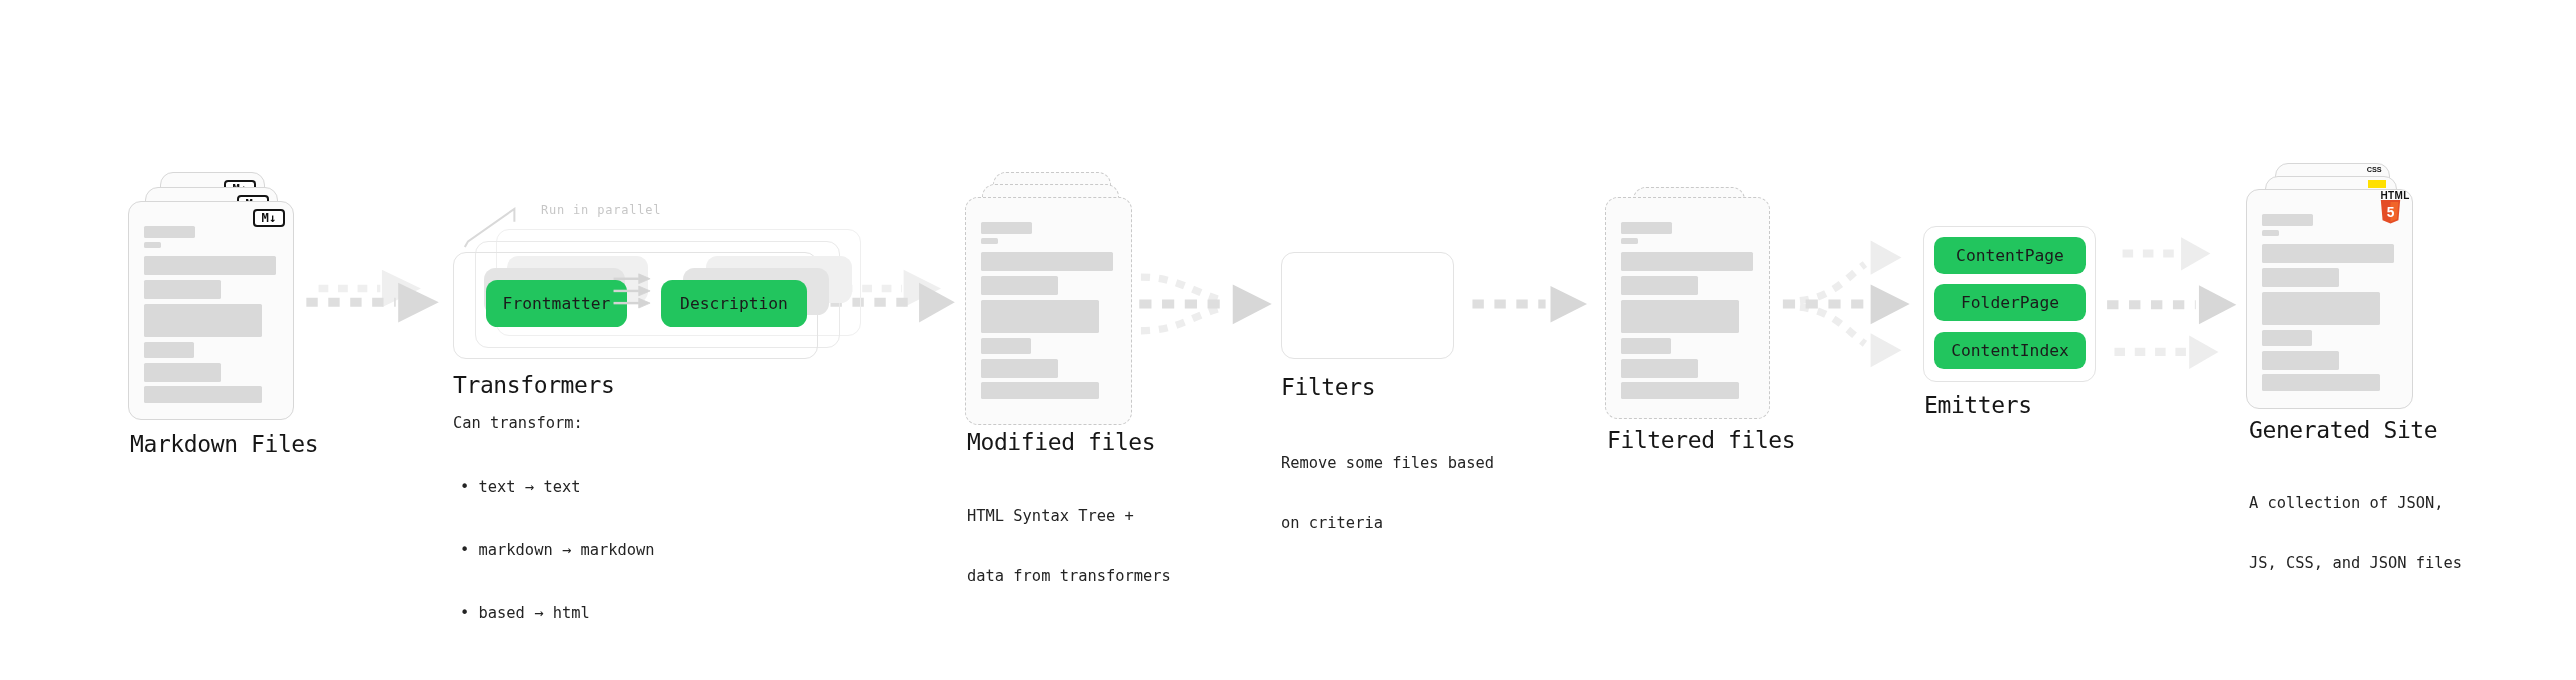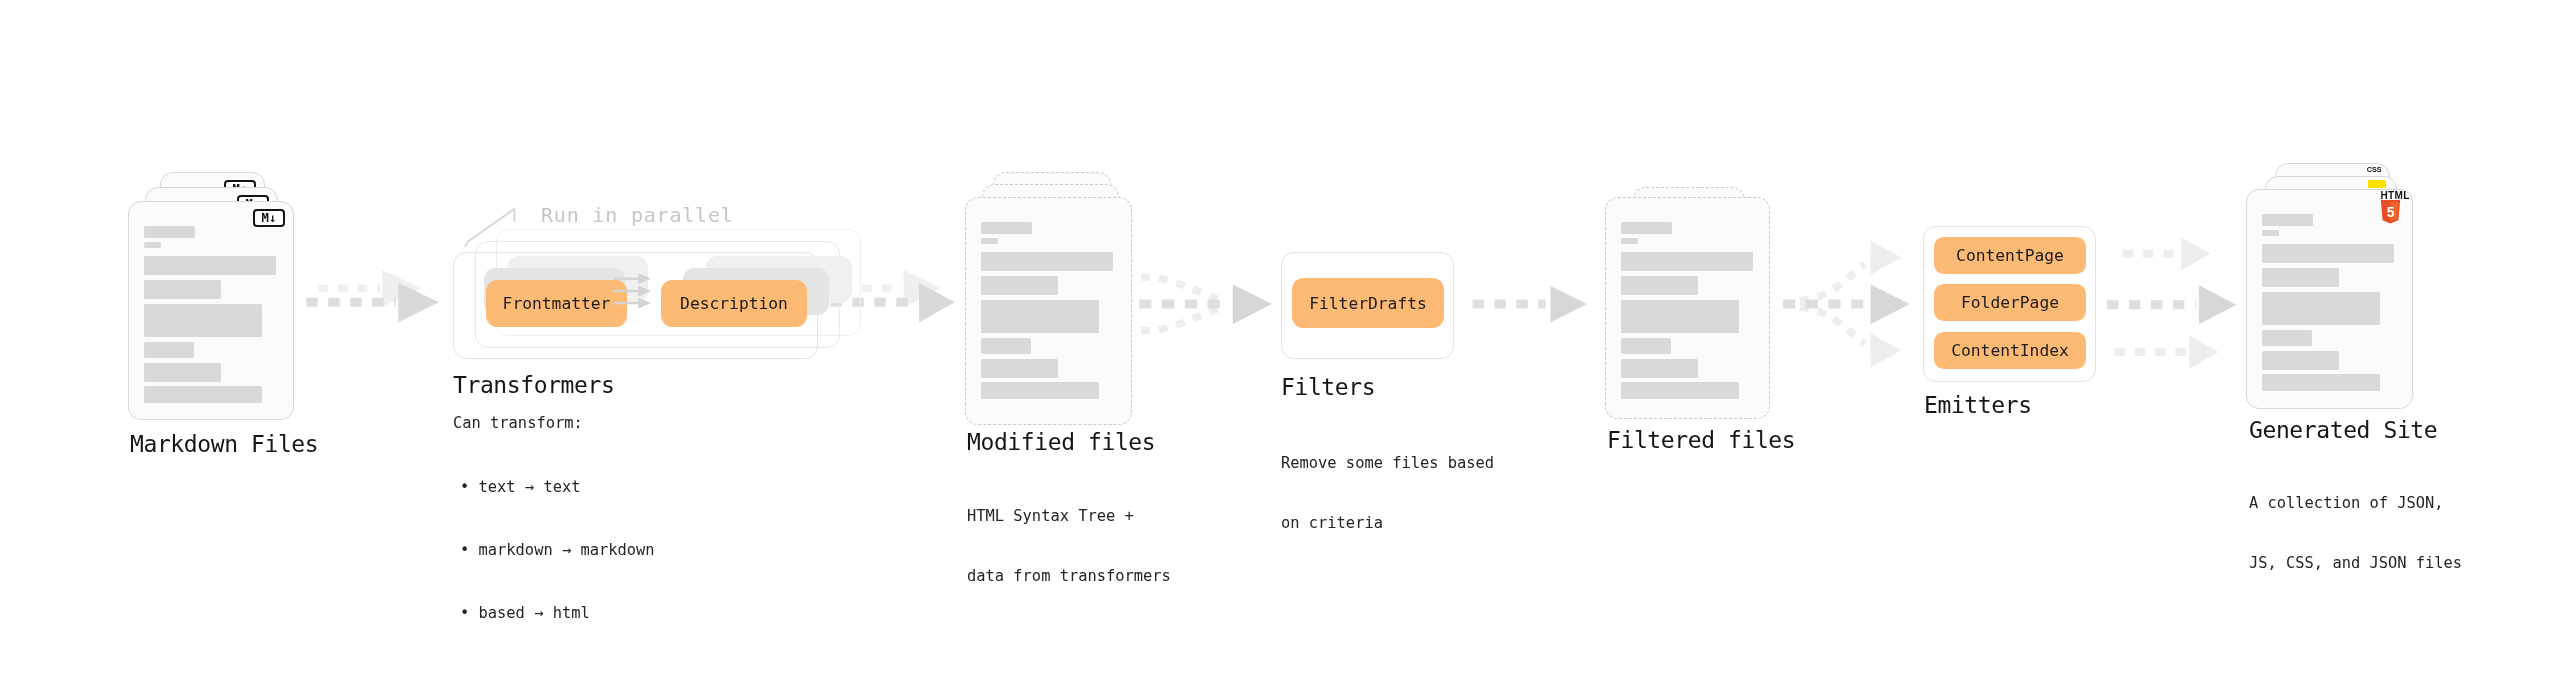--- a/index.html
+++ b/index.html
@@ -23,31 +23,31 @@
   .md-badge{
     position:absolute;top:6.5px;right:8.1px;width:32px;height:18.7px;box-sizing:border-box;
     border:2.4px solid #141414;border-radius:4.1px;background:#ffffff;color:#111;
     font-weight:700;font-size:12.2px;line-height:14px;text-align:center;
   }
   
   .outline-box{position:absolute;border:1.6px solid #e3e3e3;border-radius:13px;box-sizing:border-box;}
   .outline-box.l2{border-color:#e9e9e9;}
   .outline-box.l3{border-color:#efefef;}
   .pill{
-    position:absolute;background:#fdba74;border-radius:11.4px;color:#1b1b1b;
+    position:absolute;background:#22c55e;border-radius:11.4px;color:#1b1b1b;
     font-size:16.3px;display:flex;align-items:center;justify-content:center;box-sizing:border-box;
   }
   .pill.echo1{background:#e4e4e4;}
   .pill.echo2{background:#f0f0f0;}
   
   .stage-label{position:absolute;font-size:23px;font-weight:500;color:#161616;letter-spacing:-0.4px;white-space:pre;}
   .stage-caption{position:absolute;font-size:15.4px;color:#242424;line-height:20.3px;white-space:pre;}
   .caption-title{position:absolute;font-size:15.4px;color:#242424;white-space:pre;}
   .bullets{position:absolute;font-size:15.4px;color:#242424;line-height:21px;white-space:pre;}
-  .annotation{position:absolute;font-size:20px;color:#c6c6c6;letter-spacing:0.8px;white-space:pre;}
+  .annotation{position:absolute;font-size:12px;color:#c6c6c6;letter-spacing:0.8px;white-space:pre;}
   
   .sans{font-family:"Liberation Sans","DejaVu Sans",sans-serif;}
   .css-badge{position:absolute;top:2.4px;right:7.3px;font-size:7.3px;font-weight:700;color:#111;
     line-height:7.3px;border-bottom:2.4px solid #264de4;padding-bottom:4px;}
   .js-badge{position:absolute;top:3.3px;right:9.8px;width:18.7px;height:8.1px;background:#ffe000;}
   .html5-logo{position:absolute;top:2.4px;right:10.6px;width:21px;text-align:center;}
   .h5-text{font-size:10px;font-weight:700;color:#111;line-height:7.3px;letter-spacing:0.4px;}
 </style>
 </head>
 <body>
@@ -154,21 +154,20 @@
     <div class="bar b7"></div>
     <div class="bar b8"></div>
   </div>
   <div class="stage-label" style="left:967px;top:429px;">Modified files</div>
   <div class="stage-caption" style="left:967px;top:465px;">
     <div>HTML Syntax Tree +</div>
     <div>data from transformers</div>
   </div>
 
   <div class="outline-box" style="left:1281px;top:252px;width:173px;height:107px;"></div>
-  <div class="pill" style="left:1292px;top:278px;width:152px;height:50px;">FilterDrafts</div>
   <div class="stage-label" style="left:1281px;top:374px;">Filters</div>
   <div class="stage-caption" style="left:1281px;top:412px;">
     <div>Remove some files based</div>
     <div>on criteria</div>
   </div>
 
   <div class="card dashed" style="left:1633px;top:187px;width:112px;height:211px;"></div>
   <div class="card dashed" style="left:1605px;top:197px;width:165px;height:222px;">
     <div class="bar b1"></div>
     <div class="bar b2"></div>

